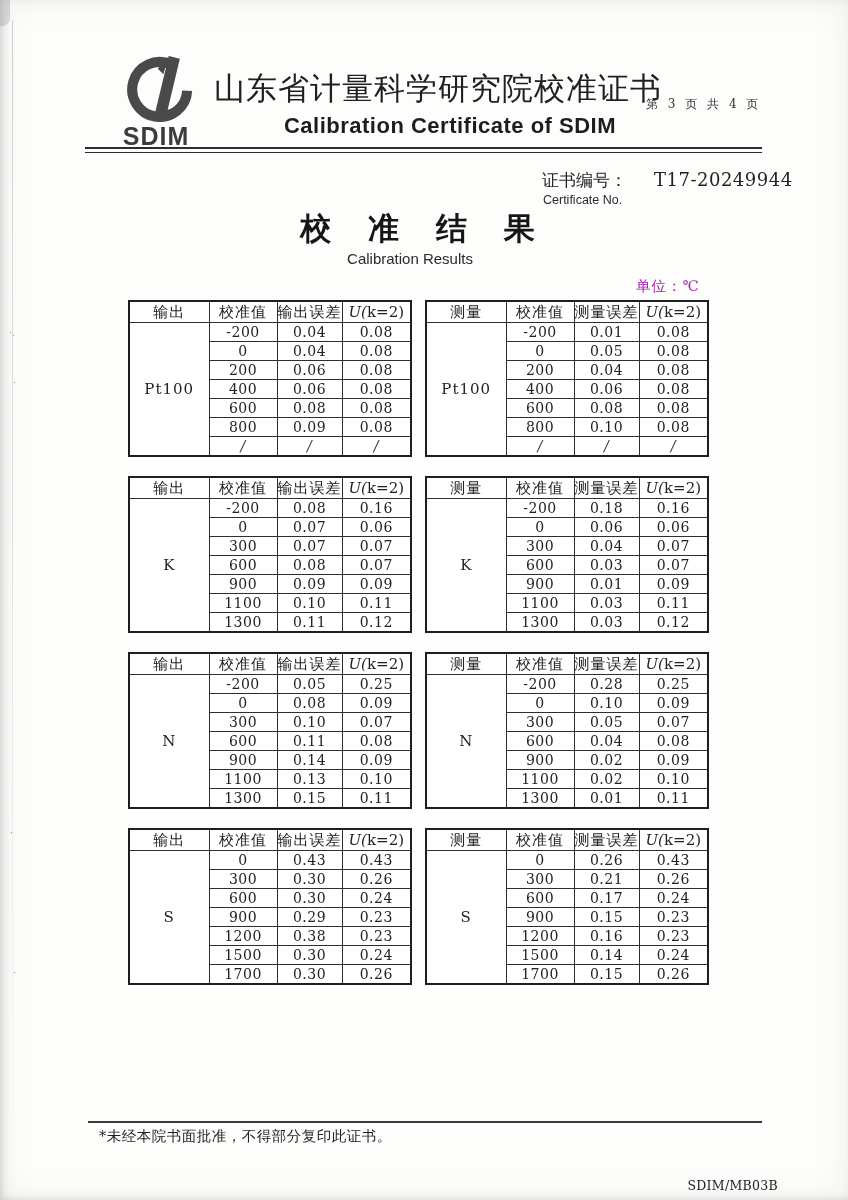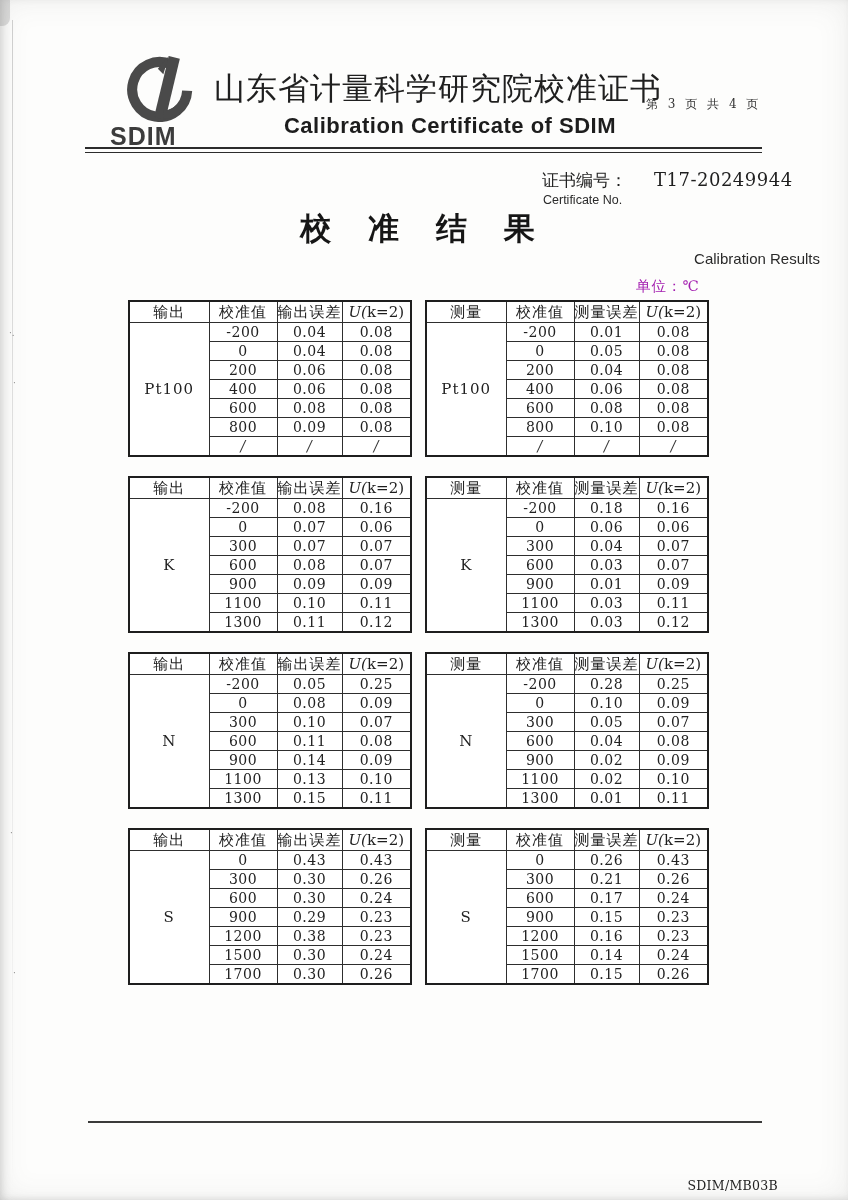--- a/index.html
+++ b/index.html
@@ -9,35 +9,35 @@
     font-family:"DejaVu Serif","Liberation Serif",serif;
   }
   .page-shade{position:absolute;inset:0;pointer-events:none;
     box-shadow:inset 0 0 30px rgba(90,90,85,.10), inset 6px 0 10px -4px rgba(60,60,60,.18), inset 0 -4px 8px -4px rgba(60,60,60,.12);}
   .scan-line{position:absolute;left:12px;top:20px;bottom:0;width:1px;
     background:linear-gradient(#999, #bbb 30%, #ddd 70%, transparent);opacity:.45;}
   .corner-smudge{position:absolute;left:0;top:0;width:10px;height:26px;background:#777;opacity:.25;border-bottom-right-radius:8px;}
   .speck{position:absolute;color:#8a8a8a;font-size:9px;}
 
   
-  .logo{position:absolute;left:110px;top:56px;width:104px;text-align:left;}
+  .logo{position:absolute;left:104px;top:56px;width:104px;text-align:center;}
   .logo-text{font-family:"Liberation Sans",sans-serif;font-weight:bold;font-size:25px;letter-spacing:1px;color:#3c3c3c;margin-top:-4px;}
   .title-cn{position:absolute;left:214px;top:68px;font-size:31px;font-weight:normal;letter-spacing:1px;color:#1f1f1f;white-space:nowrap;}
   .page-info{position:absolute;left:646px;top:96px;font-size:12px;letter-spacing:3px;color:#333;white-space:nowrap;}
   .title-en{position:absolute;left:0;top:113px;width:900px;text-align:center;font-family:"Liberation Sans",sans-serif;font-weight:bold;font-size:22px;color:#1d1d1d;letter-spacing:.5px;}
   .double-rule{position:absolute;left:85px;top:147px;width:677px;height:3px;border-top:2px solid #2c2c2c;border-bottom:1px solid #2c2c2c;}
 
   
   .cert-cn{position:absolute;left:542px;top:169px;font-size:17px;color:#1f1f1f;}
   .cert-no{position:absolute;left:654px;top:169px;font-size:18px;letter-spacing:.5px;color:#1f1f1f;}
   .cert-en{position:absolute;left:543px;top:193px;font-family:"Liberation Sans",sans-serif;font-size:12.5px;color:#2a2a2a;}
 
   
   .results-cn{position:absolute;left:0;top:208px;width:848px;text-align:center;font-size:31px;font-weight:bold;letter-spacing:13px;color:#161616;}
-  .results-en{position:absolute;left:0;top:250px;width:820px;text-align:right;font-family:"Liberation Sans",sans-serif;font-size:15px;color:#2a2a2a;}
+  .results-en{position:absolute;left:0;top:250px;width:820px;text-align:center;font-family:"Liberation Sans",sans-serif;font-size:15px;color:#2a2a2a;}
   .unit{position:absolute;left:636px;top:277px;font-size:14.5px;color:#a21caf;letter-spacing:1px;}
 
   
   .pair{position:absolute;left:128px;display:flex;gap:13px;}
   table{border-collapse:collapse;table-layout:fixed;border:2px solid #1e1e1e;background:#fff;}
   th,td{border:1px solid #2e2e2e;text-align:center;padding:0;overflow:hidden;white-space:nowrap;}
   th{height:20px;font-weight:normal;font-size:15px;letter-spacing:1px;color:#1d1d1d;}
   td{height:18px;font-size:14px;letter-spacing:.5px;color:#222;}
   td.type-cell{font-size:15px;letter-spacing:1px;}
   th.col-u,td .u{letter-spacing:0;}
@@ -534,14 +534,15 @@
             <td>0.15</td>
             <td>0.26</td>
           </tr>
         </tbody>
       </table>
     </div>
 </div>
 
 <div class="foot-rule"></div>
 <div class="notes">
+  <div>*未经本院书面批准，不得部分复印此证书。</div>
 </div>
 <div class="form-code">SDIM/MB03B</div>
 
 </body></html>

